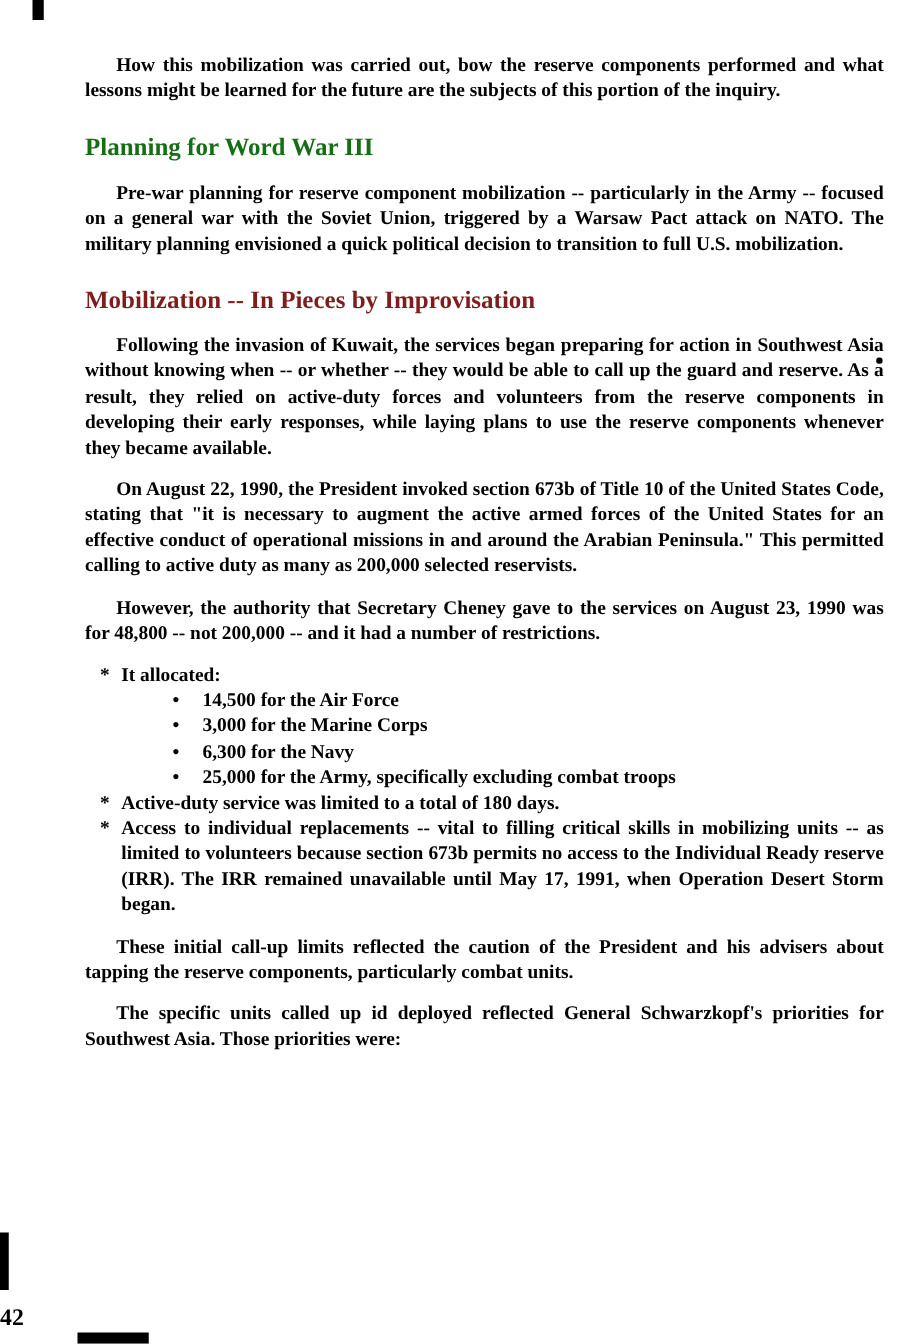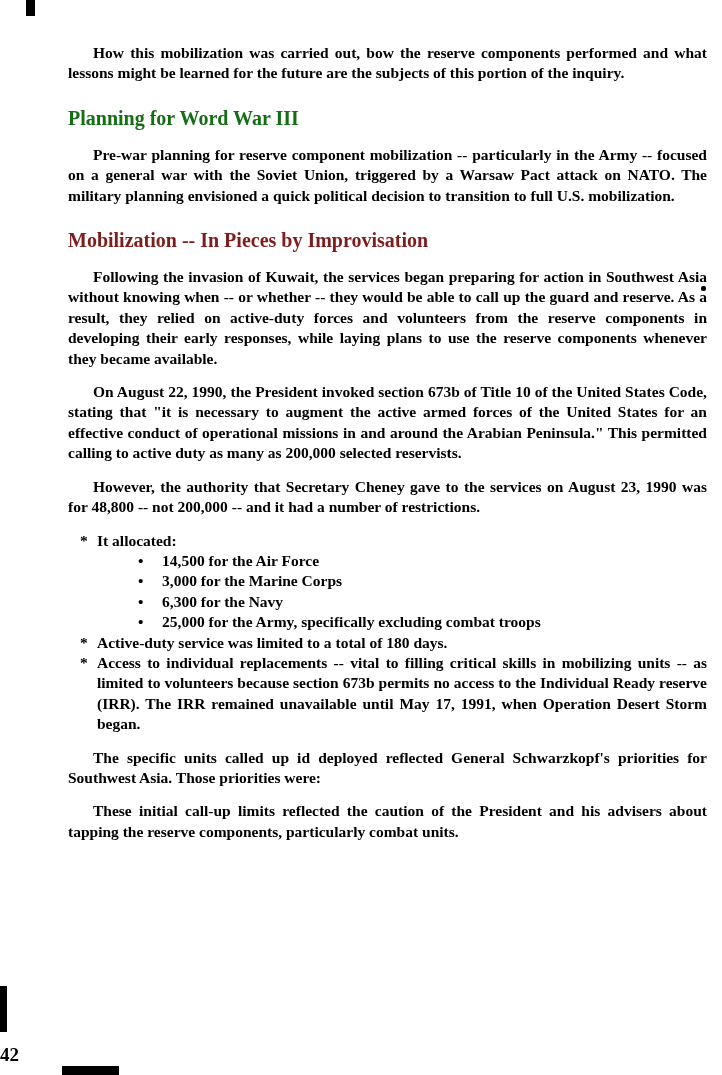--- a/index.html
+++ b/index.html
@@ -111,21 +111,21 @@
         <span class="text">Active-duty service was limited to a total of 180 days.</span>
       </div>
 
       <div class="row star-row">
         <span class="marker">*</span>
         <span class="text">Access to individual replacements -- vital to filling critical skills in mobilizing units -- as limited to volunteers because section 673b permits no access to the Individual Ready reserve (IRR).  The IRR remained unavailable until May 17, 1991, when Operation Desert Storm began.</span>
       </div>
 
     </div>
 
+    <p class="para">These initial call-up limits reflected the caution of the President and his advisers about tapping the reserve components, particularly combat units.</p>
+
     <p class="para">The specific units called up  id deployed reflected General Schwarzkopf's priorities for Southwest Asia. Those priorities were:</p>
-
-    <p class="para">These initial call-up limits reflected the caution of the President and his advisers about tapping the reserve components, particularly combat units.</p>
 
   </div>
 
   <div class="page-number">42</div>
 
 </div>
 
 </body></html>

